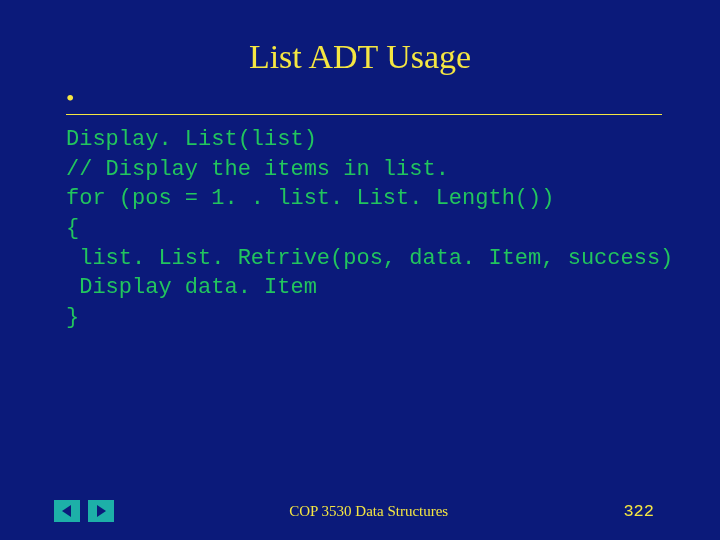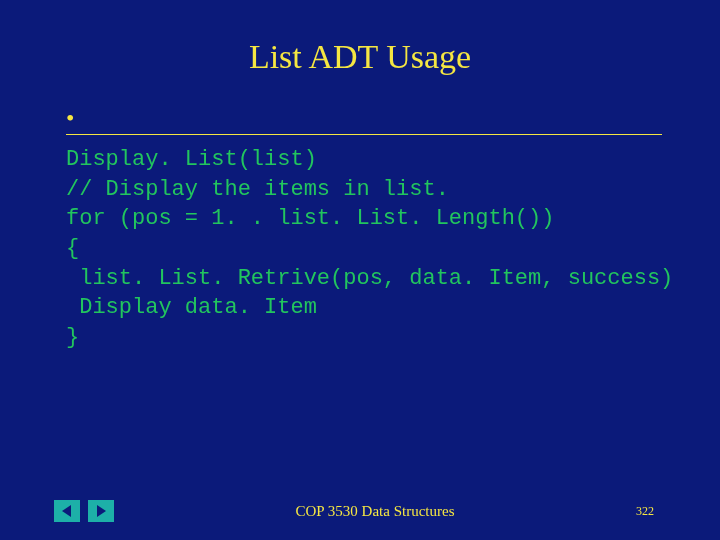--- a/index.html
+++ b/index.html
@@ -13,21 +13,21 @@
       overflow: hidden;
     }
     .slide {
       padding: 30px 58px 0 58px;
     }
     .title {
       text-align: center;
       color: #f5e642;
       font-size: 34px;
       font-weight: normal;
-      margin-bottom: 30px;
+      margin-bottom: 10px;
       margin-top: 8px;
     }
     .bullet-line {
       display: flex;
       align-items: baseline;
       color: #f5e642;
       font-size: 25px;
       border-bottom: 1px solid #f5e642;
       padding-bottom: 4px;
       margin-bottom: 10px;
@@ -73,22 +73,22 @@
     }
     .footer-center {
       flex: 1;
       text-align: center;
       color: #f5e642;
       font-size: 15px;
       font-family: Georgia, serif;
     }
     .footer-right {
       color: #f5e642;
-      font-size: 12px;
-      font-family: Liberation Serif, serif;
+      font-size: 17px;
+      font-family: Liberation Mono, monospace;
       margin-left: auto;
       padding-right: 6px;
     }
   </style>
 </head>
 <body>
 
 <div class="slide">
   <h1 class="title">List ADT Usage</h1>
 

